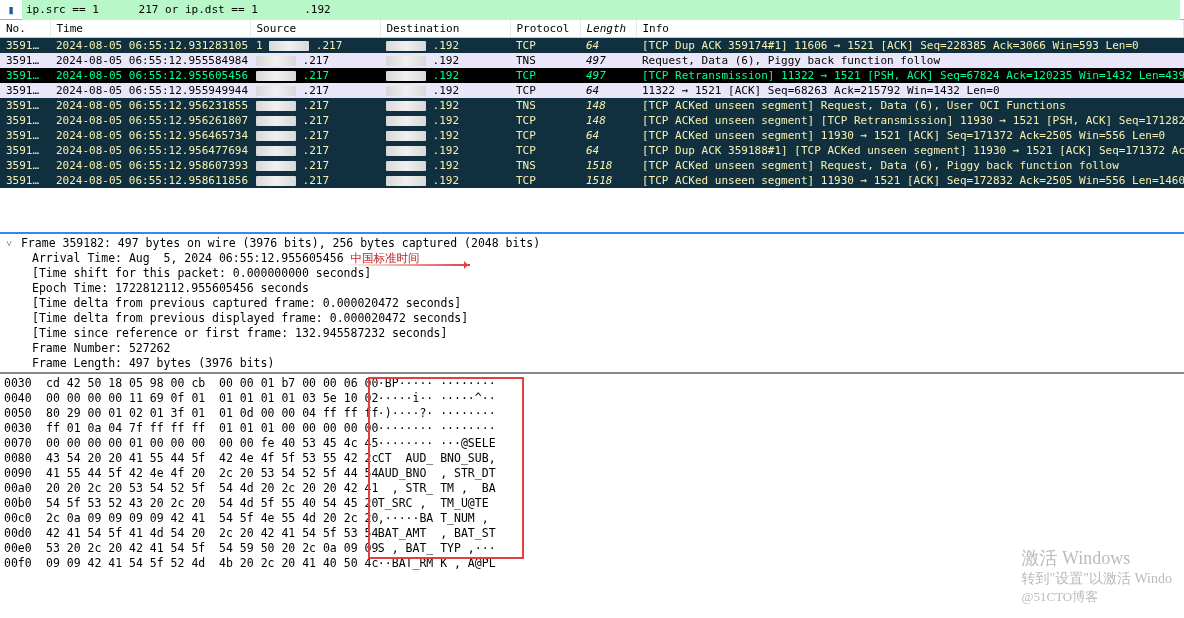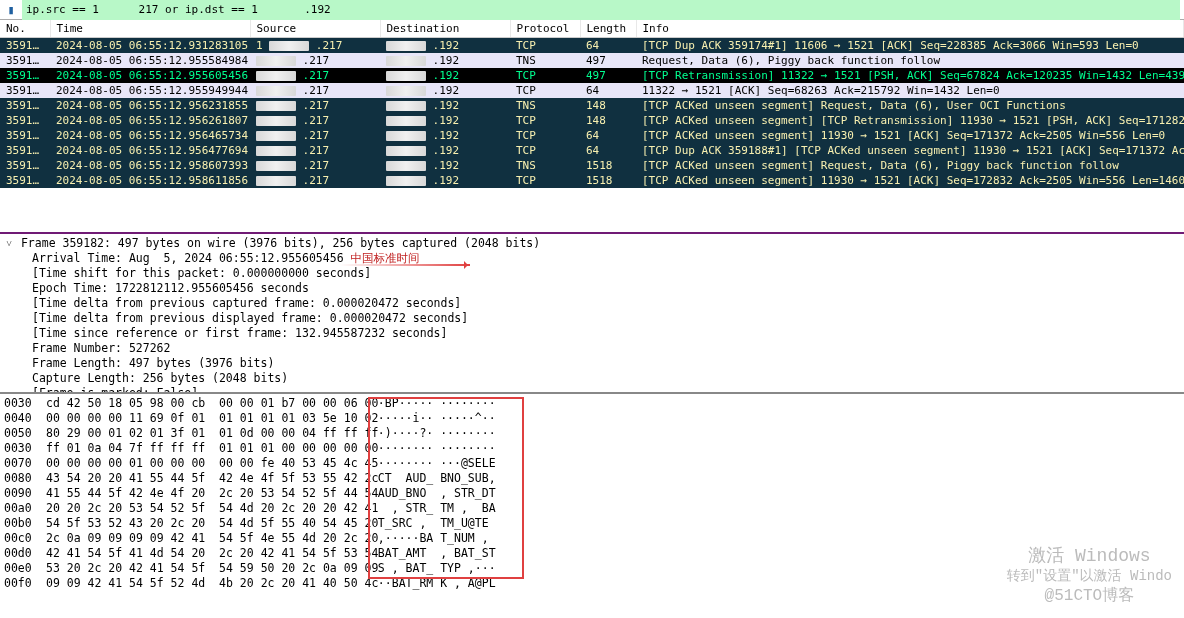--- a/index.html
+++ b/index.html
@@ -36,21 +36,21 @@
     border: none;
     padding: 1px 4px;
     font-family: inherit;
     font-size: 11px;
     height: 24px;
   }
 
   .packet-list {
     flex: 0 0 auto;
     overflow: auto;
-    border-bottom: 2px solid #701a75;
+    border-bottom: 2px solid #3b82f6;
     height: 214px;
   }
   .packet-table {
     width: 100%;
     border-collapse: collapse;
     table-layout: fixed;
   }
   .packet-table th {
     text-align: left;
     padding: 2px 6px;
@@ -65,32 +65,32 @@
     padding: 1px 6px;
     white-space: nowrap;
     overflow: hidden;
     text-overflow: clip;
   }
   .col-no { width: 50px; }
   .col-time { width: 200px; }
   .col-src { width: 130px; }
   .col-dst { width: 130px; }
   .col-proto { width: 70px; }
-  .col-len { width: 56px; }
+  .col-len { width: 56px; font-style: italic; }
   .col-info { width: auto; }
   .row-dark { background: #103040; color: #f8f0b0; }
   .row-dark td { }
   .row-light { background: #e8e6f8; color: #000; }
   .row-cursor { background: #000; color: #00ff90; }
 
   .details-pane {
     flex: 0 0 auto;
     overflow: auto;
     border-bottom: 2px solid #888;
-    height: 160px;
+    height: 140px;
     padding: 2px 4px;
     font-family: "Consolas", monospace;
     font-size: 11.5px;
     line-height: 15px;
     color: #000;
     position: relative;
   }
   .tree-line .toggle {
     display: inline-block;
     width: 10px;
@@ -140,23 +140,23 @@
     border: 2px solid #e04040;
     pointer-events: none;
   }
 
   .watermark {
     position: absolute;
     right: 12px;
     bottom: 12px;
     color: #bbb;
     font-size: 14px;
-    text-align: center;
+    text-align: left;
     pointer-events: none;
-    font-family: Liberation Mono, monospace;
+    font-family: Liberation Serif, serif;
   }
   .watermark .big { font-size: 18px; }
 
   .blur {
     display: inline-block;
     background: linear-gradient(90deg,#d8d8d8,#f0f0f0,#d8d8d8);
     color: transparent;
     border-radius: 1px;
     height: 10px;
     vertical-align: middle;
@@ -310,14 +310,14 @@
       <div class="hex-row"><span class="hex-off">00c0</span><span class="hex-bytes">2c 0a 09 09 09 09 42 41  54 5f 4e 55 4d 20 2c 20</span>  <span class="hex-ascii">,·····BA T_NUM , </span></div>
       <div class="hex-row"><span class="hex-off">00d0</span><span class="hex-bytes">42 41 54 5f 41 4d 54 20  2c 20 42 41 54 5f 53 54</span>  <span class="hex-ascii">BAT_AMT  , BAT_ST</span></div>
       <div class="hex-row"><span class="hex-off">00e0</span><span class="hex-bytes">53 20 2c 20 42 41 54 5f  54 59 50 20 2c 0a 09 09</span>  <span class="hex-ascii">S , BAT_ TYP ,···</span></div>
       <div class="hex-row"><span class="hex-off">00f0</span><span class="hex-bytes">09 09 42 41 54 5f 52 4d  4b 20 2c 20 41 40 50 4c</span>  <span class="hex-ascii">··BAT_RM K , A@PL</span></div>
     </div>
 </div>
 
 <div class="watermark">
   <div class="big">激活 Windows</div>
   <div>转到"设置"以激活 Windo</div>
-  <div style="font-size:16px;">@51CTO博客</div>
+  <div style="font-size:13px;">@51CTO博客</div>
 </div>
 
 </body></html>

